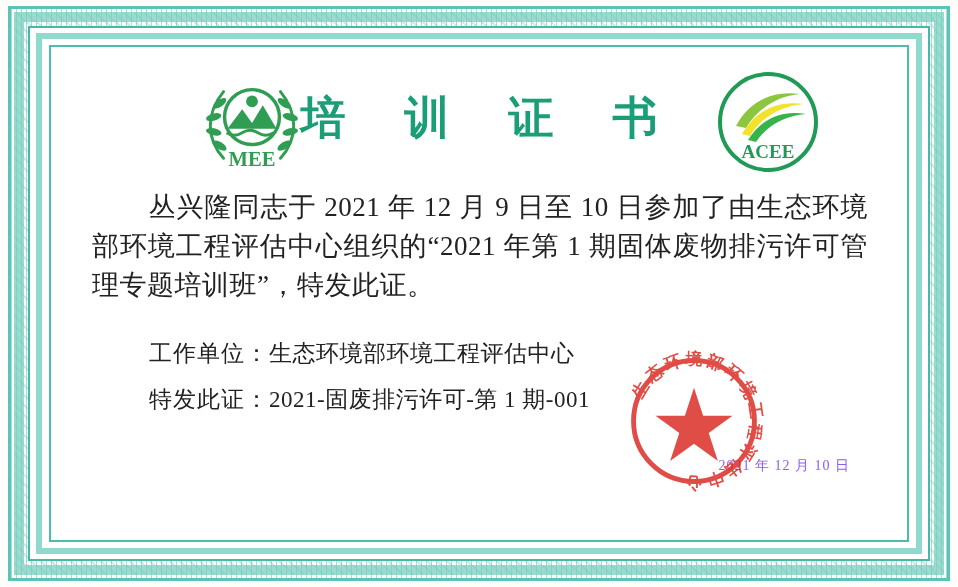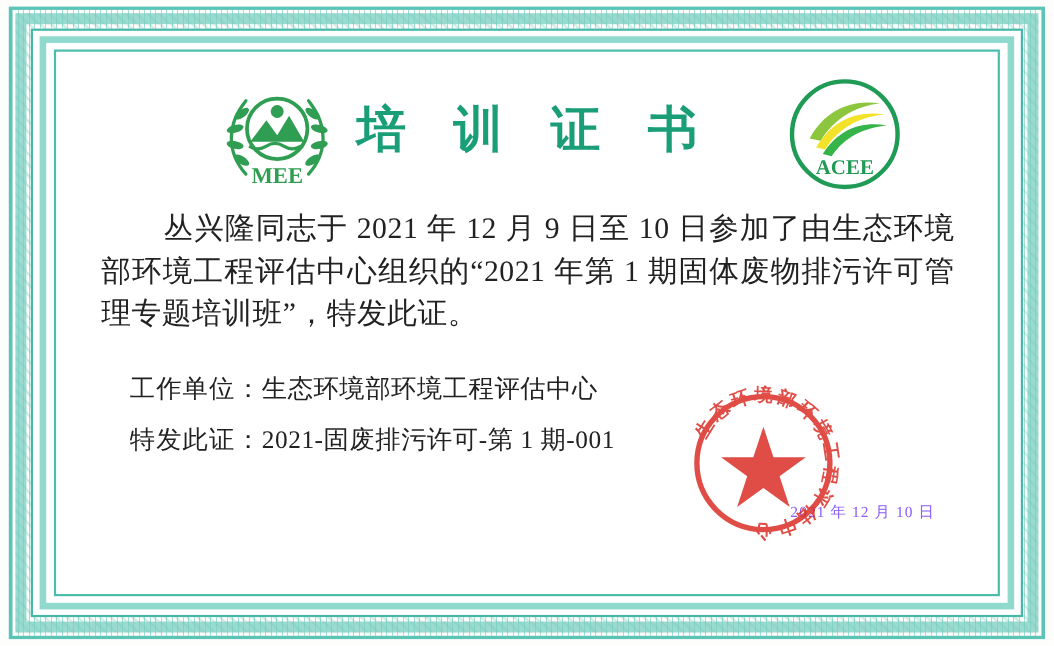--- a/index.html
+++ b/index.html
@@ -97,21 +97,21 @@
     width: 108px;
     height: 104px;
     text-align: right;
   }
   .title {
     position: absolute;
     left: 0;
     right: 0;
     top: 26px;
     text-align: center;
-    font-family: Liberation Serif, serif;
+    font-family: Liberation Mono, monospace;
     font-size: 45px;
     font-weight: bold;
     letter-spacing: 16px;
     color: #1a9e78;
     text-indent: 16px;
   }
   .acee-logo {
     position: absolute;
     right: 56px;
     top: 8px;
@@ -136,20 +136,21 @@
 
   .fields {
     margin-top: 26px;
     padding-left: 36px;
     font-size: 23px;
     line-height: 46px;
     color: #222222;
   }
   .field-label {
     letter-spacing: 1px;
+    margin-left: 31px;
   }
   .field-value {
     letter-spacing: 0.5px;
   }
 
   
   .seal-area {
     position: absolute;
     right: 34px;
     bottom: 22px;

